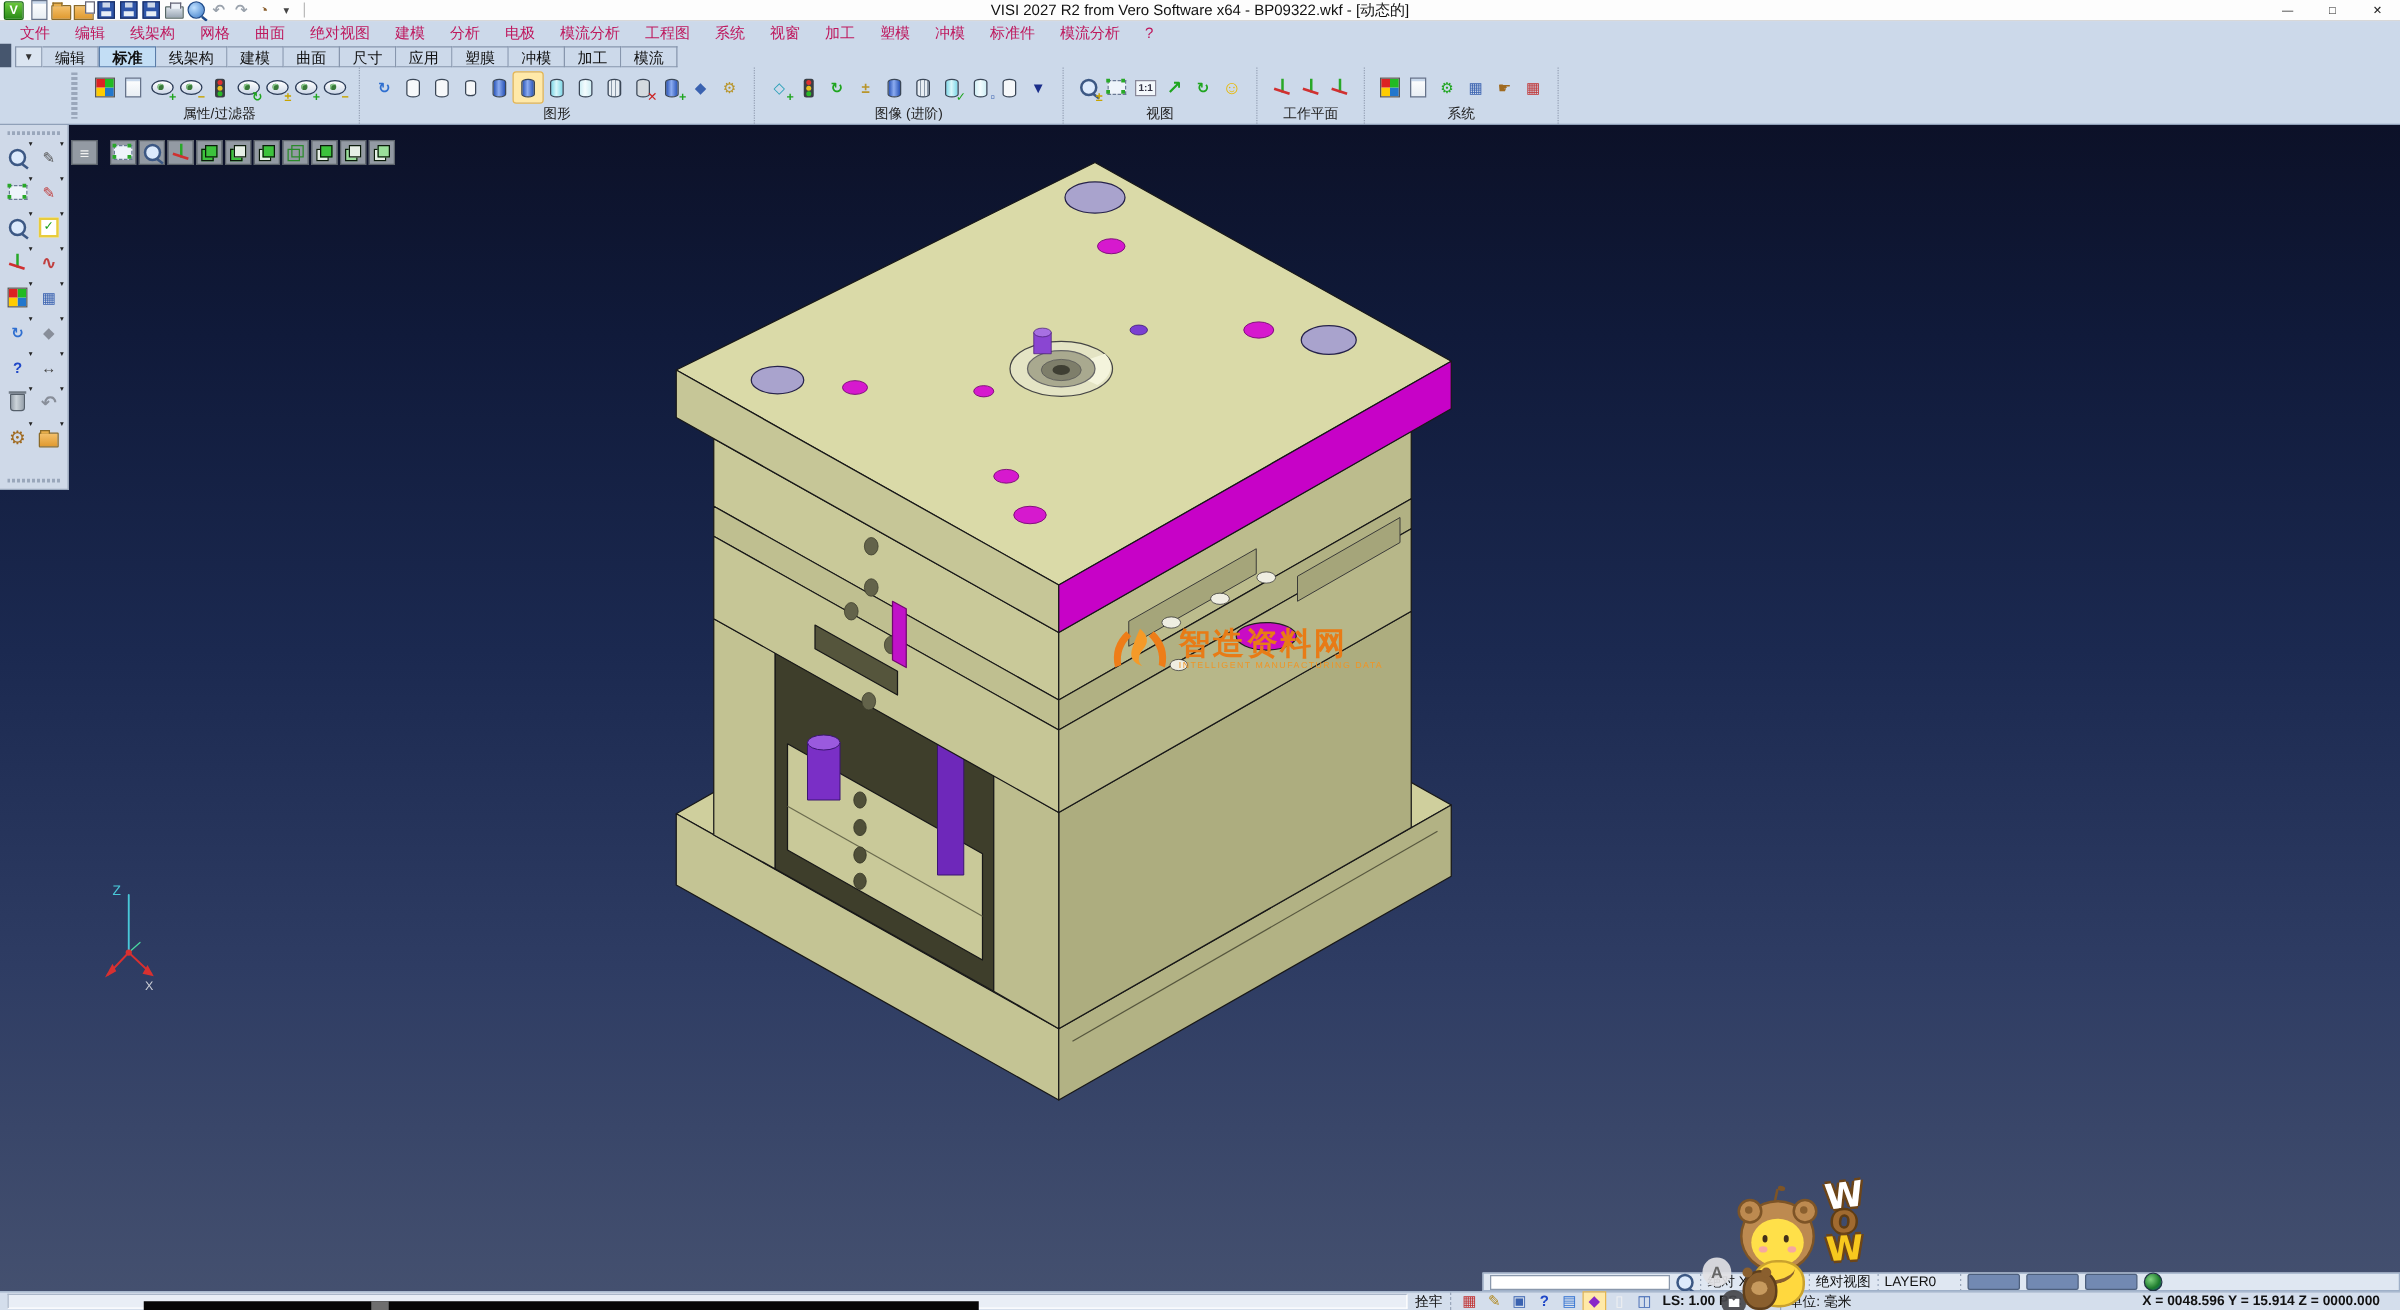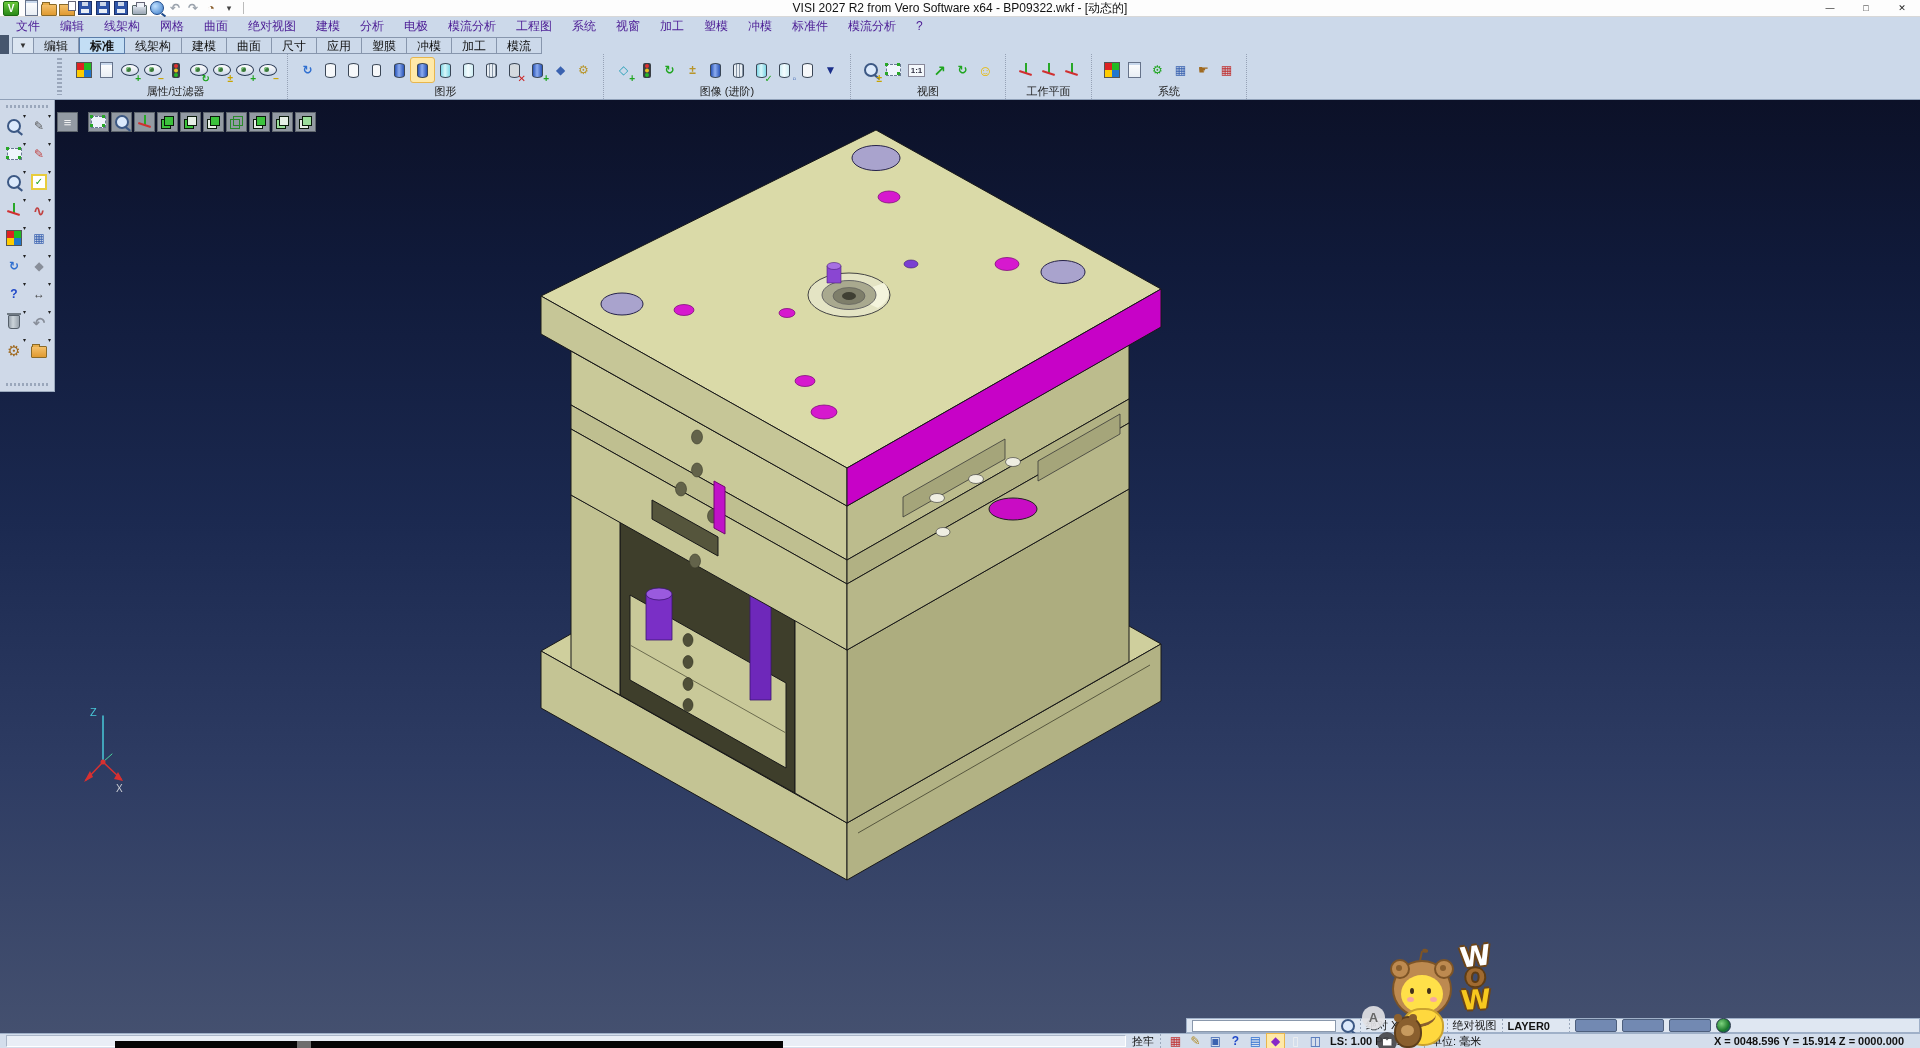--- a/index.html
+++ b/index.html
@@ -13,21 +13,21 @@
   .vlogo{width:14px;height:13px;background:linear-gradient(#6ac83a,#2a8a18);border:1px solid #1a6a10;
          border-radius:2px;color:#fff;font-weight:bold;font-size:10px;text-align:center;line-height:13px;flex:0 0 auto;}
   .qa{width:18px;height:16px;display:flex;align-items:center;justify-content:center;flex:0 0 auto;}
   .wtitle{position:absolute;left:0;right:0;text-align:center;font-size:12px;line-height:17px;color:#111;pointer-events:none;}
   .wctls{position:absolute;right:0;top:0;display:flex;}
   .wctl{width:36px;height:17px;text-align:center;font-size:9px;line-height:17px;color:#222;}
   .qa-sep{width:1px;height:12px;background:#bbb;margin:0 2px;}
 
   
   .menubar{position:absolute;left:0;top:17px;width:100%;height:18px;background:#ccd9ea;display:flex;align-items:center;padding-left:6px;box-sizing:border-box;}
-  .menu-item{font-size:12px;color:#4c1d95;padding:0 10px;line-height:18px;white-space:nowrap;}
+  .menu-item{font-size:12px;color:#be185d;padding:0 10px;line-height:18px;white-space:nowrap;}
   .tabrow{position:absolute;left:0;top:35px;width:100%;height:19px;background:#ccd9ea;display:flex;align-items:flex-end;box-sizing:border-box;}
   .tabcorner{width:9px;height:19px;background:#46566e;flex:0 0 auto;}
   .tabdrop{width:22px;height:17px;border:1px solid #8796ad;background:#dbe5f1;font-size:8px;text-align:center;line-height:16px;color:#333;box-sizing:border-box;margin-left:3px;}
   .tab{height:17px;line-height:16px;font-size:12px;color:#111;padding:0 10px;border:1px solid #8796ad;border-left:none;background:#ccd9ea;box-sizing:border-box;white-space:nowrap;}
   .tab.active{background:#c3def5;border:1px solid #5a7ca8;font-weight:bold;}
 
   
   .ribbon{position:absolute;left:0;top:54px;width:100%;height:46px;background:#ccd9ea;border-bottom:1px solid #8fa0b8;display:flex;box-sizing:border-box;padding-left:55px;}
   .rgroup{display:flex;flex-direction:column;align-items:center;justify-content:flex-start;
           border-right:1px dotted #96a2b6;padding:2px 8px 0 8px;}
@@ -156,21 +156,21 @@
   .w2{color:#a06a30;font-size:24px;text-shadow:-2px 0 #5f3d15,2px 0 #5f3d15,0 -2px #5f3d15,0 2px #5f3d15;transform:rotate(4deg);}
   .w3{color:#f7c81e;font-size:27px;text-shadow:-2px 0 #6d4518,2px 0 #6d4518,0 -2px #6d4518,0 2px #6d4518;transform:rotate(-4deg);}
 
   
   .rowA{position:absolute;left:1186px;top:1018px;right:0;height:15px;background:#dfe7f2;border:1px solid #9fb0c8;
         display:flex;align-items:center;font-size:11px;gap:5px;padding:0 5px;box-sizing:border-box;z-index:20;color:#111;}
   .sA-input{width:138px;height:10px;background:#fff;border:1px solid #8a98ac;font-size:9px;padding:0 2px;}
   .vsep{width:1px;align-self:stretch;background:repeating-linear-gradient(180deg,#9aa7bb 0 2px,transparent 2px 4px);}
   .swatch{width:40px;height:11px;background:#7289b2;border:1px solid #4d5f7d;border-radius:2px;}
   .glb{width:13px;height:13px;border-radius:50%;background:radial-gradient(circle at 35% 35%,#7fd37f,#1c7a2c 60%,#0f5c8c);border:1px solid #234;}
-  .layer{font-weight:bold;}
+  .layer{font-weight:normal;}
   .rowB{position:absolute;left:0;top:1033px;width:1920px;height:15px;background:#d4deec;border-top:1px solid #9fb0c8;
         display:flex;align-items:center;font-size:11px;gap:6px;padding:0 6px;box-sizing:border-box;z-index:20;color:#111;}
   .sB-field{flex:0 0 1118px;height:10px;background:#e9eef6;border:1px solid #aab6c8;border-right-color:#fff;border-bottom-color:#fff;}
   .sico{width:17px;height:14px;display:flex;align-items:center;justify-content:center;position:relative;}
   .sico.on{background:#ffe9a8;outline:1px solid #e8b64c;}
   .coords{font-weight:bold;margin-left:auto;padding-right:10px;white-space:nowrap;}
   .lsps{font-weight:bold;white-space:nowrap;}
   .taskstrip{position:absolute;left:115px;top:1041px;width:668px;height:7px;background:#060606;z-index:30;}
   .taskstrip::after{content:"";position:absolute;left:182px;top:0;width:14px;height:7px;background:#6e6e6e;}
 </style>
@@ -627,20 +627,31 @@
           <span class="ic cyl cy-b lgc"></span>
         </span>
         <span class="sbtn">
           <span class="ic cyl cy-p lgc"></span>
         </span>
         <span class="sbtn">
           <span class="ic cyl cy-s lgc"></span>
         </span>
       </div>
 
+    <div class="wm">
+      <svg width="50" height="38">
+        <path d="M6 34 Q2 17 15 5 L19 9 Q9 19 11 32 Z" fill="#ee7d18"></path>
+        <path d="M46 34 Q50 17 37 5 L33 9 Q43 19 41 32 Z" fill="#ee7d18"></path>
+        <path d="M26 3 q10 8 2 17 q-6 8 0 13 q-12 -4 -8 -15 q3 -9 6 -15" fill="#f59a28"></path>
+      </svg>
+      <div class="wm-txt">
+        <span class="wm-title">智造资料网</span>
+        <span class="wm-sub">INTELLIGENT MANUFACTURING DATA</span>
+      </div>
+    </div>
   </div>
 
   <div class="lefttools">
 
   <span class="tbtn">
         <span class="ic mag"></span>
       </span>
       <span class="tbtn">
         <span class="ic gl pk">✎</span>
       </span>

